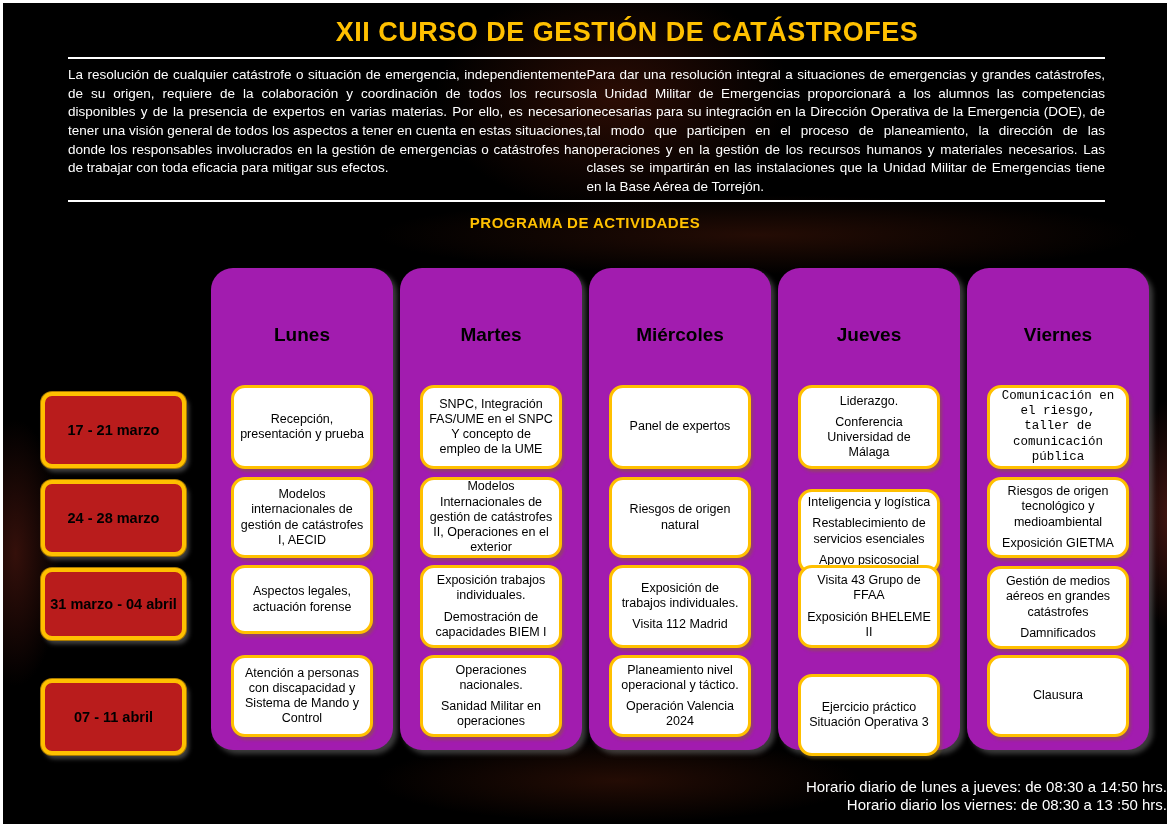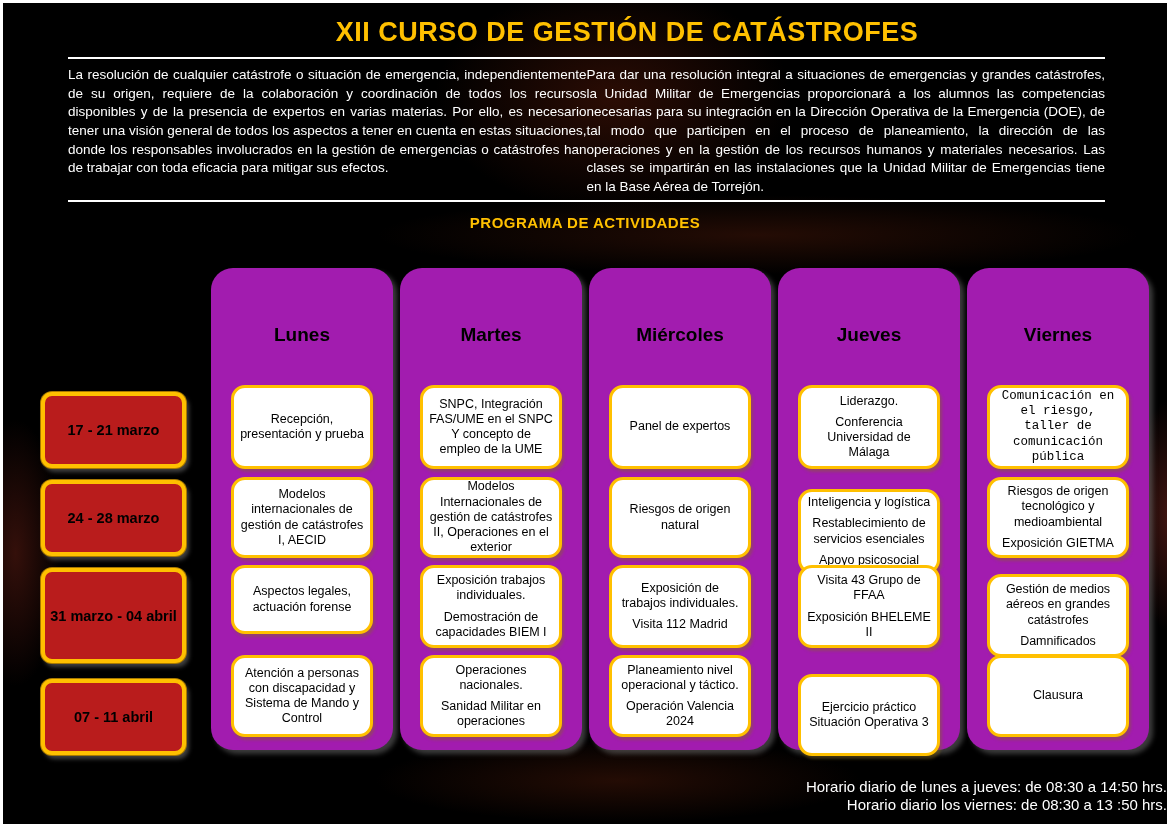--- a/index.html
+++ b/index.html
@@ -79,21 +79,21 @@
     <p>La resolución de cualquier catástrofe o situación de emergencia, independientemente de su origen, requiere de la colaboración y coordinación de todos los recursos disponibles y de la presencia de expertos en varias materias. Por ello, es necesario tener una visión general de todos los aspectos a tener en cuenta en estas situaciones, donde los responsables involucrados en la gestión de emergencias o catástrofes han de trabajar con toda eficacia para mitigar sus efectos.</p>
     <p>Para dar una resolución integral a situaciones de emergencias y grandes catástrofes, la Unidad Militar de Emergencias proporcionará a los alumnos las competencias necesarias para su integración en la Dirección Operativa de la Emergencia (DOE), de tal modo que participen en el proceso de planeamiento, la dirección de las operaciones y en la gestión de los recursos humanos y materiales necesarios. Las clases se impartirán en las instalaciones que la Unidad Militar de Emergencias tiene en la Base Aérea de Torrejón.</p>
   </div>
 
   <div class="rule rule-mid"></div>
   <h2 class="section-title">PROGRAMA DE ACTIVIDADES</h2>
 
   <div id="weeks">
       <div class="week-badge" style="top: 389px; height: 76px;">17 - 21 marzo</div>
       <div class="week-badge" style="top: 477px; height: 76px;">24 - 28 marzo</div>
-      <div class="week-badge" style="top: 565px; height: 95px;">31 marzo - 04 abril</div>
+      <div class="week-badge" style="top: 565px; height: 72px;">31 marzo - 04 abril</div>
       <div class="week-badge" style="top: 653px; height: 76px; margin-top: 23px;">07 - 11 abril</div>
     </div>
   <div id="days">
       <div class="day-col" style="left: 208px;">
         <div class="day-header">Lunes</div>
         <div class="cell" style="top: 117px; height: 84px;">
           <p>Recepción, presentación y prueba</p>
         </div>
         <div class="cell" style="top: 209px; height: 81px;">
           <p>Modelos internacionales de gestión de catástrofes I, AECID</p>
@@ -160,21 +160,21 @@
       </div>
       <div class="day-col" style="left: 964px;">
         <div class="day-header">Viernes</div>
         <div class="cell" style="top: 117px; height: 84px; font-family: Liberation Mono, monospace;">
           <p>Comunicación en el riesgo, taller de comunicación pública</p>
         </div>
         <div class="cell" style="top: 209px; height: 81px;">
           <p>Riesgos de origen tecnológico y medioambiental</p>
           <p>Exposición GIETMA</p>
         </div>
-        <div class="cell" style="top: 306px; height: 83px;">
+        <div class="cell" style="top: 298px; height: 83px;">
           <p>Gestión de medios aéreos en grandes catástrofes</p>
           <p>Damnificados</p>
         </div>
         <div class="cell" style="top: 387px; height: 82px;">
           <p>Clausura</p>
         </div>
       </div>
     </div>
 
   <div class="footer">

